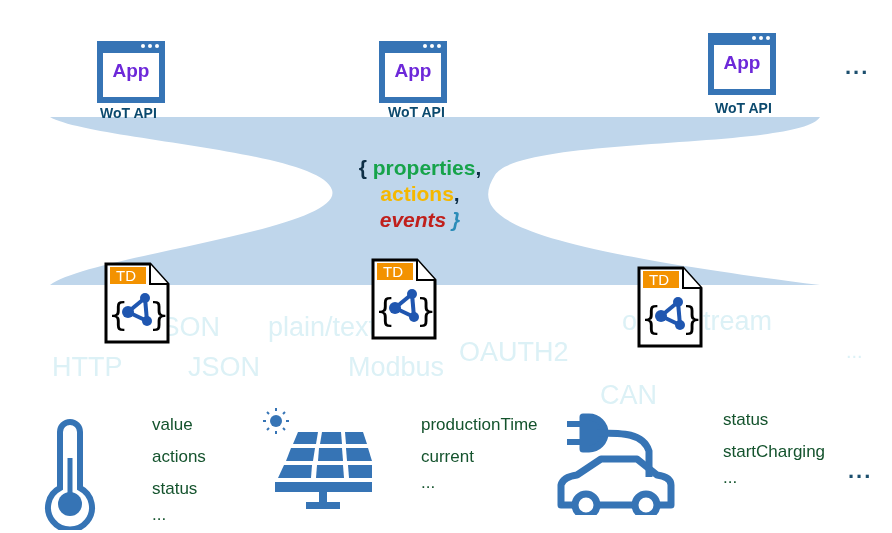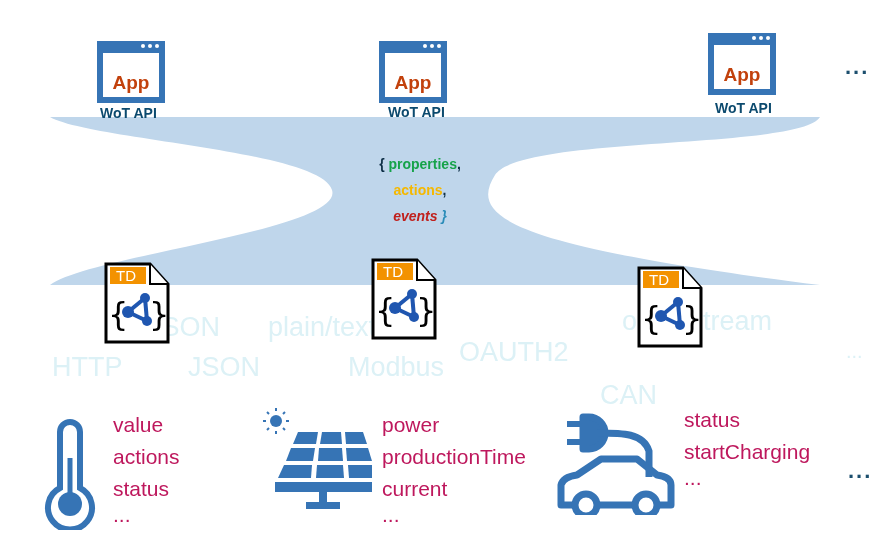--- a/index.html
+++ b/index.html
@@ -4,25 +4,25 @@
   <style>
     html, body { margin: 0; padding: 0; background: #ffffff; }
     body { width: 892px; height: 533px; position: relative; overflow: hidden; font-family: "Liberation Sans", sans-serif; }
     .abs { position: absolute; }
     #band { position: absolute; left: 0; top: 0; }
     .bgword { position: absolute; color: #dcf1f6; font-size: 27px; font-family: "Liberation Sans", sans-serif; white-space: nowrap; }
     .app { position: absolute; width: 68px; height: 62px; background: #3674b5; }
     .app .win { position: absolute; left: 6px; top: 12px; width: 56px; height: 44px; background: #ffffff; }
     .app .dots { position: absolute; right: 6px; top: 3px; display: flex; gap: 3px; }
     .app .dots span { width: 4px; height: 4px; border-radius: 2px; background: #fff; display: block; }
-    .app .lbl { position: absolute; left: 0; top: 7px; width: 56px; text-align: center; font-weight: bold; font-size: 19px; color: #c2410c; margin-top: 12px; }
+    .app .lbl { position: absolute; left: 0; top: 7px; width: 56px; text-align: center; font-weight: bold; font-size: 19px; color: #6d28d9; }
     .wot { position: absolute; font-weight: bold; font-size: 14px; color: #0c4a6e; white-space: nowrap; }
-    .pae { position: absolute; left: 340px; width: 160px; text-align: center; font-weight: bold; font-size: 14px; white-space: nowrap; }
+    .pae { position: absolute; left: 340px; width: 160px; text-align: center; font-weight: bold; font-size: 21px; white-space: nowrap; }
     .td { position: absolute; width: 60px; height: 82px; text-align: center; }
-    .dev-list { position: absolute; color: #be185d; font-size: 21px; line-height: 32px; }
+    .dev-list { position: absolute; color: #14532d; font-size: 17px; line-height: 32px; margin-left: 39px; }
     .dev-list div { white-space: nowrap; }
     .ell { position: absolute; font-size: 22px; font-weight: bold; color: #1c4f6e; letter-spacing: 2px; }
   </style>
 </head>
 <body>
 
 <svg id="band" width="892" height="533">
   <path d="M50,117 L820,117 C800,150 520,135 495,175 C470,215 500,245 820,285 L50,285 C90,255 345,230 332,190 C320,150 90,140 50,117 Z" fill="#bfd6eb"></path>
 </svg>
 
@@ -168,21 +168,20 @@
     <polygon points="84,48 106,48 110,61 85,61"></polygon>
     <polygon points="22,65 50,65 49,78 16,78"></polygon>
     <polygon points="55,65 81,65 82,78 54,78"></polygon>
     <polygon points="86,65 110,65 110,78 87,78"></polygon>
     <rect x="13" y="82" width="97" height="10"></rect>
     <rect x="57" y="92" width="8" height="12"></rect>
     <rect x="44" y="102" width="34" height="7"></rect>
   </g>
 </svg>
 <div class="dev-list" style="left:382px;top:409px;">
-  <div>power</div>
   <div>productionTime</div>
   <div>current</div>
   <div style="line-height:20px;">...</div>
 </div>
 
 <svg class="abs" style="left:553px;top:405px;" width="125" height="110" viewBox="0 0 125 110">
   <g fill="none" stroke="#3674b5" stroke-width="7" stroke-linejoin="round">
     <path d="M30,12 L36,12 A16,16 0 0 1 36,44 L30,44 Z" fill="#3674b5"></path>
     <path d="M44,28 C70,28 90,28 96,46 L96,72"></path>
     <path d="M8,100 L8,80 Q10,72 24,70 L48,54 L84,54 L104,70 Q118,72 118,80 L118,100 Z"></path>

